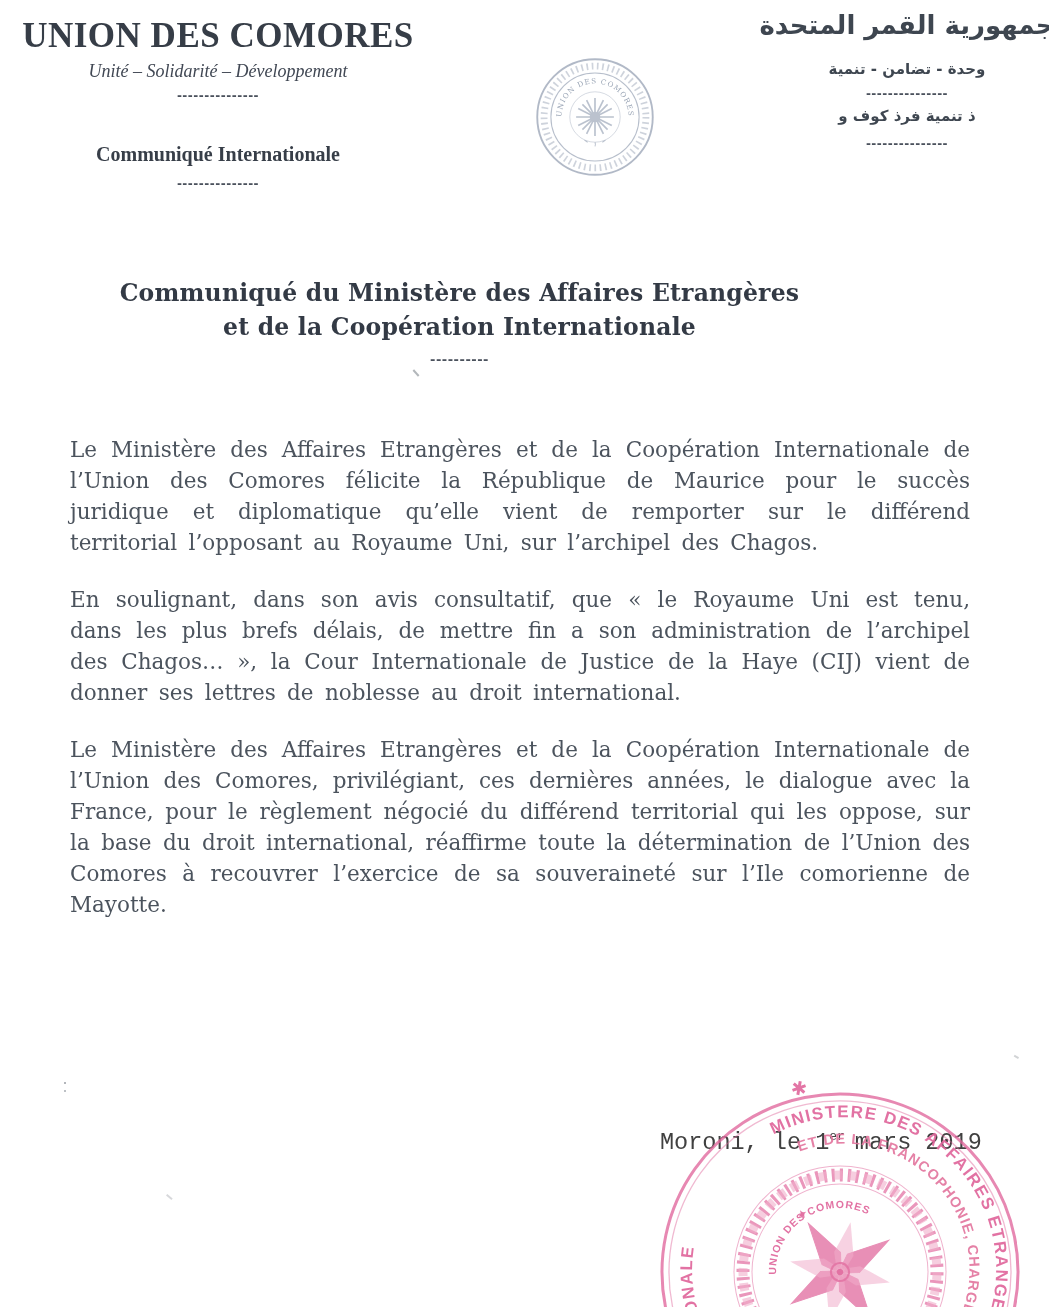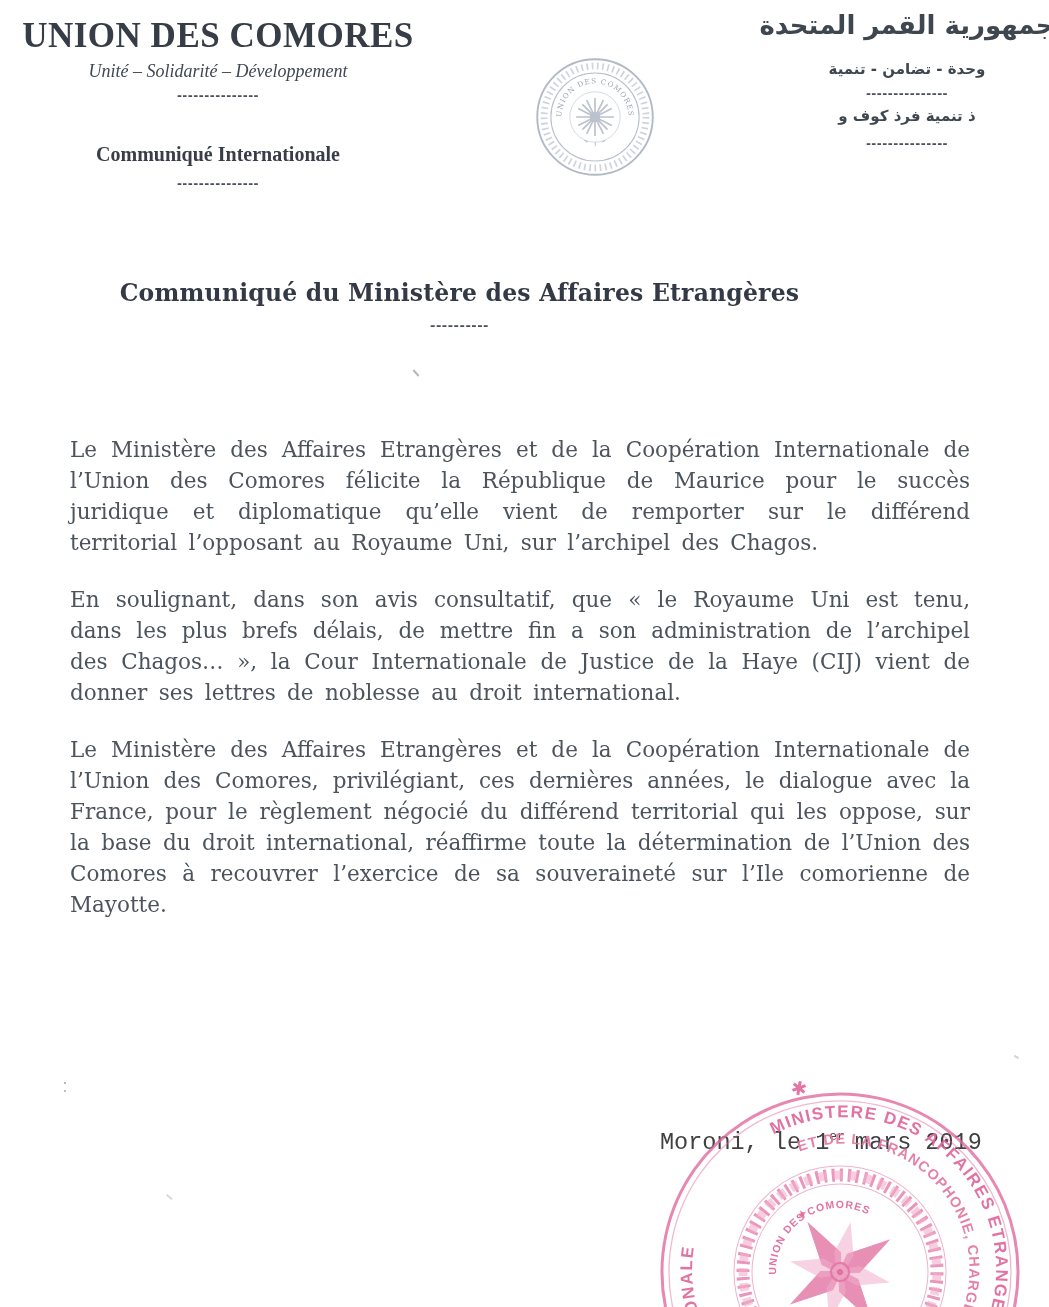--- a/index.html
+++ b/index.html
@@ -91,20 +91,21 @@
     <div class="ar-country">جمهورية القمر المتحدة</div>
     <div class="ar-motto">وحدة - تضامن - تنمية</div>
     <div class="dashes">---------------</div>
     <div class="ar-sub">ذ تنمية فرذ كوف و</div>
     <div class="dashes sep2">---------------</div>
   </div>
 
   <div class="doc-title">
     <div class="t">
       <span>Communiqué du Ministère des Affaires Etrangères</span><br>
+      <span>et de la Coopération Internationale</span>
     </div>
     <div class="dashes">----------</div>
   </div>
 
   <div class="body-text">
     <p>Le Ministère des Affaires Etrangères et de la Coopération Internationale de l’Union des Comores félicite la République de Maurice pour le succès juridique et diplomatique qu’elle vient de remporter sur le différend territorial l’opposant au Royaume Uni, sur l’archipel des Chagos.</p>
     <p>En soulignant, dans son avis consultatif, que « le Royaume Uni est tenu, dans les plus brefs délais, de mettre fin a son administration de l’archipel des Chagos… », la Cour Internationale de Justice de la Haye (CIJ) vient de donner ses lettres de noblesse au droit international.</p>
     <p>Le Ministère des Affaires Etrangères et de la Coopération Internationale de l’Union des Comores, privilégiant, ces dernières années, le dialogue avec la France, pour le règlement négocié du différend territorial qui les oppose, sur la base du droit international, réaffirme toute la détermination de l’Union des Comores à recouvrer l’exercice de sa souveraineté sur l’Ile comorienne de Mayotte.</p>
   </div>
 

